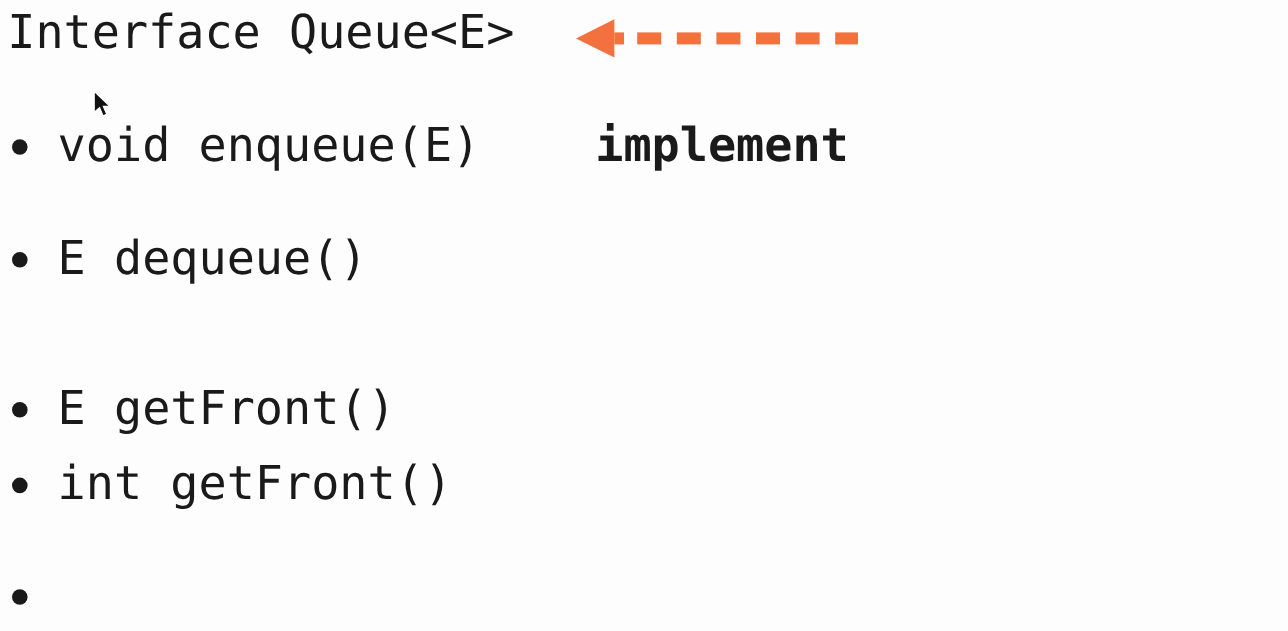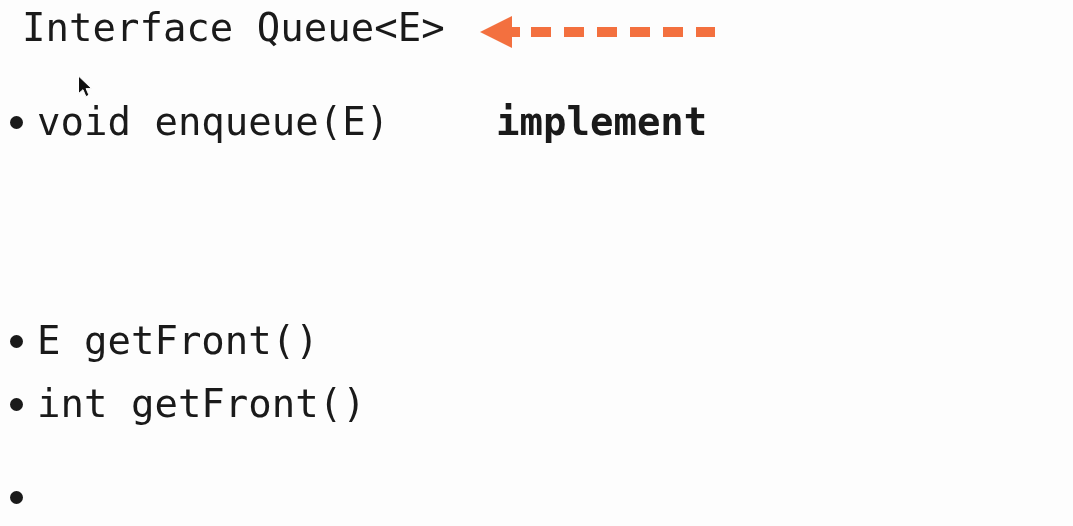--- a/index.html
+++ b/index.html
@@ -13,24 +13,24 @@
   }
   .stage { position: absolute; inset: 0; }
   .line {
     position: absolute;
     height: 46px;
     display: flex;
     align-items: center;
     font-size: 39px;
     white-space: pre;
   }
-  .title-interface { left: 6px;  top: 4px; margin-left: 16px; }
+  .title-interface { left: 6px;  top: 4px; }
   .title-impl      { left: 752px; top: 4px; }
   .rel-label       { left: 496px; top: 98px; font-weight: bold; }
-  .method-row { left: 10px; gap: 14px; }
+  .method-row { left: 10px; gap: 25px; }
   .row-0 { top: 98px; }
   .row-1 { top: 192px; }
   .row-2 { top: 287px; margin-top: 30px; }
   .row-3 { top: 380px; }
   .row-4 { top: 473px; }
   .bullet-dot {
     width: 13px; height: 13px;
     border-radius: 50%;
     background: #1a1a1a;
     flex: 0 0 auto;
@@ -68,20 +68,24 @@
   </svg>
 
 
   <div class="line rel-label">implement</div>
 
   <div class="line method-row row-0">
     <span class="bullet-dot"></span>
     <span>void enqueue(E)</span>
   </div>
 
+  <div class="line method-row row-1">
+    <span class="bullet-dot"></span>
+    <span>E dequeue()</span>
+  </div>
 
   <div class="line method-row row-2">
     <span class="bullet-dot"></span>
     <span>E getFront()</span>
   </div>
 
   <div class="line method-row row-3">
     <span class="bullet-dot"></span>
     <span>int getFront()</span>
   </div>

